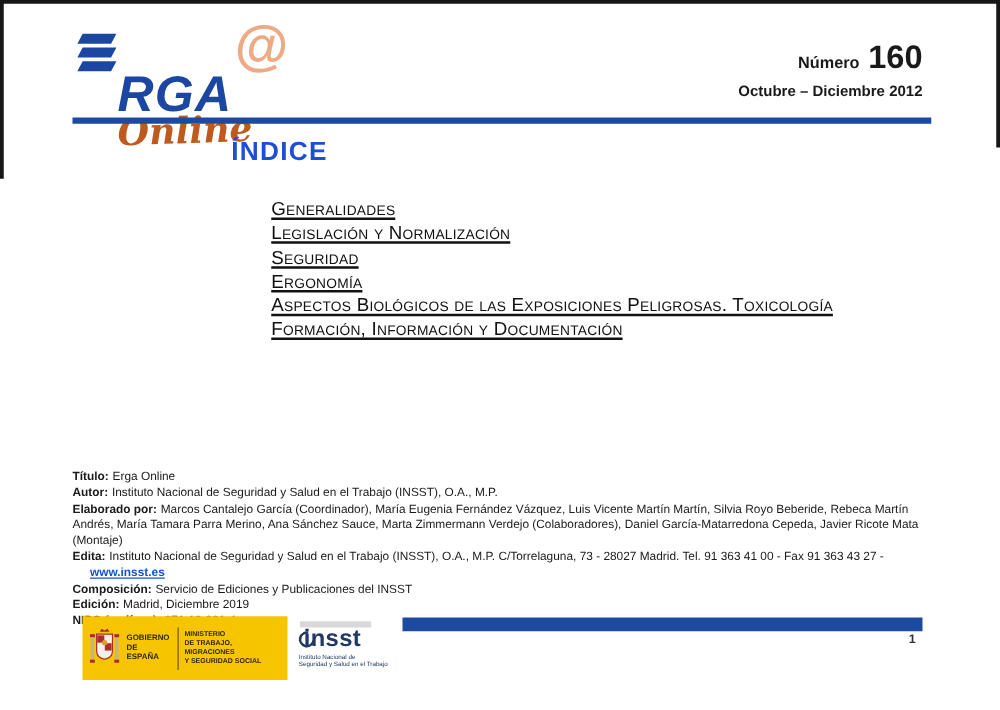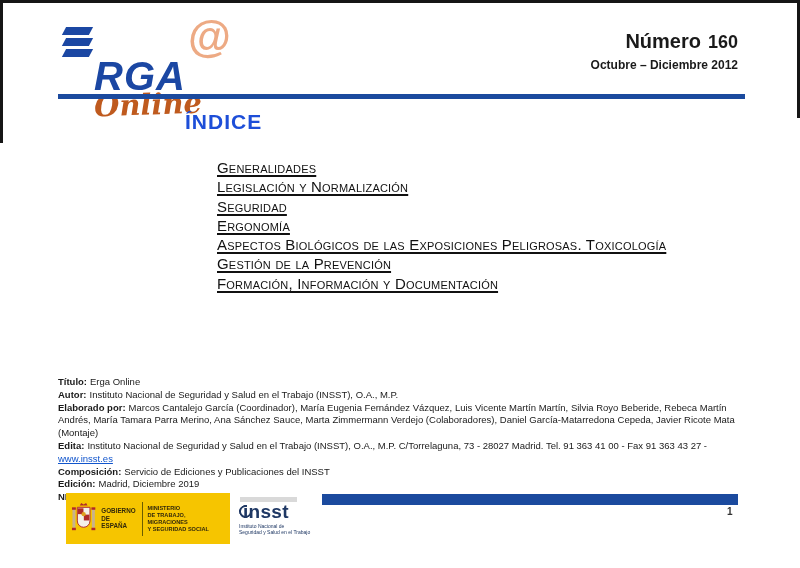--- a/index.html
+++ b/index.html
@@ -24,22 +24,22 @@
   .logo-at {
     font-size:44px; font-weight:bold; color:#edaa84; line-height:40px;
     margin-left:2px; position:relative; top:-3px;
   }
   .logo-online {
     font-family:"DejaVu Serif", serif; font-style:italic; font-weight:bold;
     font-size:29px; color:#bf5a1e; margin:-9px 0 0 30px; transform:rotate(-2deg);
   }
   .issue { position:absolute; right:62px; top:30px; text-align:right; color:#1a1a1a; }
   .issue-line { display:flex; align-items:baseline; justify-content:flex-end; gap:7px; }
-  .issue-label { font-size:20px; font-weight:bold; }
-  .issue-number { font-size:18px; font-weight:bold; }
+  .issue-label { font-size:13px; font-weight:bold; }
+  .issue-number { font-size:26px; font-weight:bold; }
   .issue-period { font-size:12px; font-weight:bold; margin-top:5px; }
   .rule-top { position:absolute; left:58px; top:94px; width:687px; height:5px; background:#1b4a9e; }
 
   
   .indice-title {
     position:absolute; left:185px; top:110px;
     font-size:21px; font-weight:bold; letter-spacing:1px; color:#1d4ed8;
   }
   .index-list {
     position:absolute; left:217px; top:158px; margin:0; padding:0; list-style:none;
@@ -48,21 +48,21 @@
     font-size:15px; font-weight:normal; font-variant:small-caps;
     letter-spacing:0.2px; line-height:19.3px; color:#111;
     text-decoration:underline; text-decoration-thickness:1.5px; text-underline-offset:2px;
     cursor:pointer;
   }
 
   
   .meta { position:absolute; left:58px; top:376px; width:690px; }
   .meta p { margin:0; font-size:9.5px; line-height:12.8px; color:#1a1a1a; }
   .meta .lbl { font-weight:bold; margin-right:3px; }
-  .meta a { color:#1155cc; font-weight:normal; text-decoration:underline; cursor:pointer; }
+  .meta a { color:#1155cc; font-weight:bold; text-decoration:underline; cursor:pointer;margin-left:14px; }
 
   
   .gov-box {
     position:absolute; left:66px; top:493px; width:164px; height:51px;
     background:#f6c500; display:flex; align-items:center; gap:5px; padding:0 5px;
     box-sizing:border-box;
   }
   .gov-text { font-size:6.3px; font-weight:bold; line-height:7.5px; color:#33290a; white-space:pre-line; }
   .gov-div { width:1px; height:34px; background:#6b5d00; }
   .min-text { font-size:5.6px; font-weight:bold; line-height:7px; color:#33290a; white-space:pre-line; }
@@ -112,21 +112,20 @@
   <div class="rule-top"></div>
 
   <div class="indice-title">ÍNDICE</div>
 
   <ul class="index-list">
     <li>Generalidades</li>
     <li>Legislación y Normalización</li>
     <li>Seguridad</li>
     <li>Ergonomía</li>
     <li>Aspectos Biológicos de las Exposiciones Peligrosas. Toxicología</li>
-    <li>Gestión de la Prevención</li>
     <li>Formación, Información y Documentación</li>
   </ul>
 
   <div class="meta">
     <p>
       <span class="lbl">Título:</span><span>Erga Online</span>
     </p>
     <p>
       <span class="lbl">Autor:</span><span>Instituto Nacional de Seguridad y Salud en el Trabajo (INSST), O.A., M.P.</span>
     </p>

